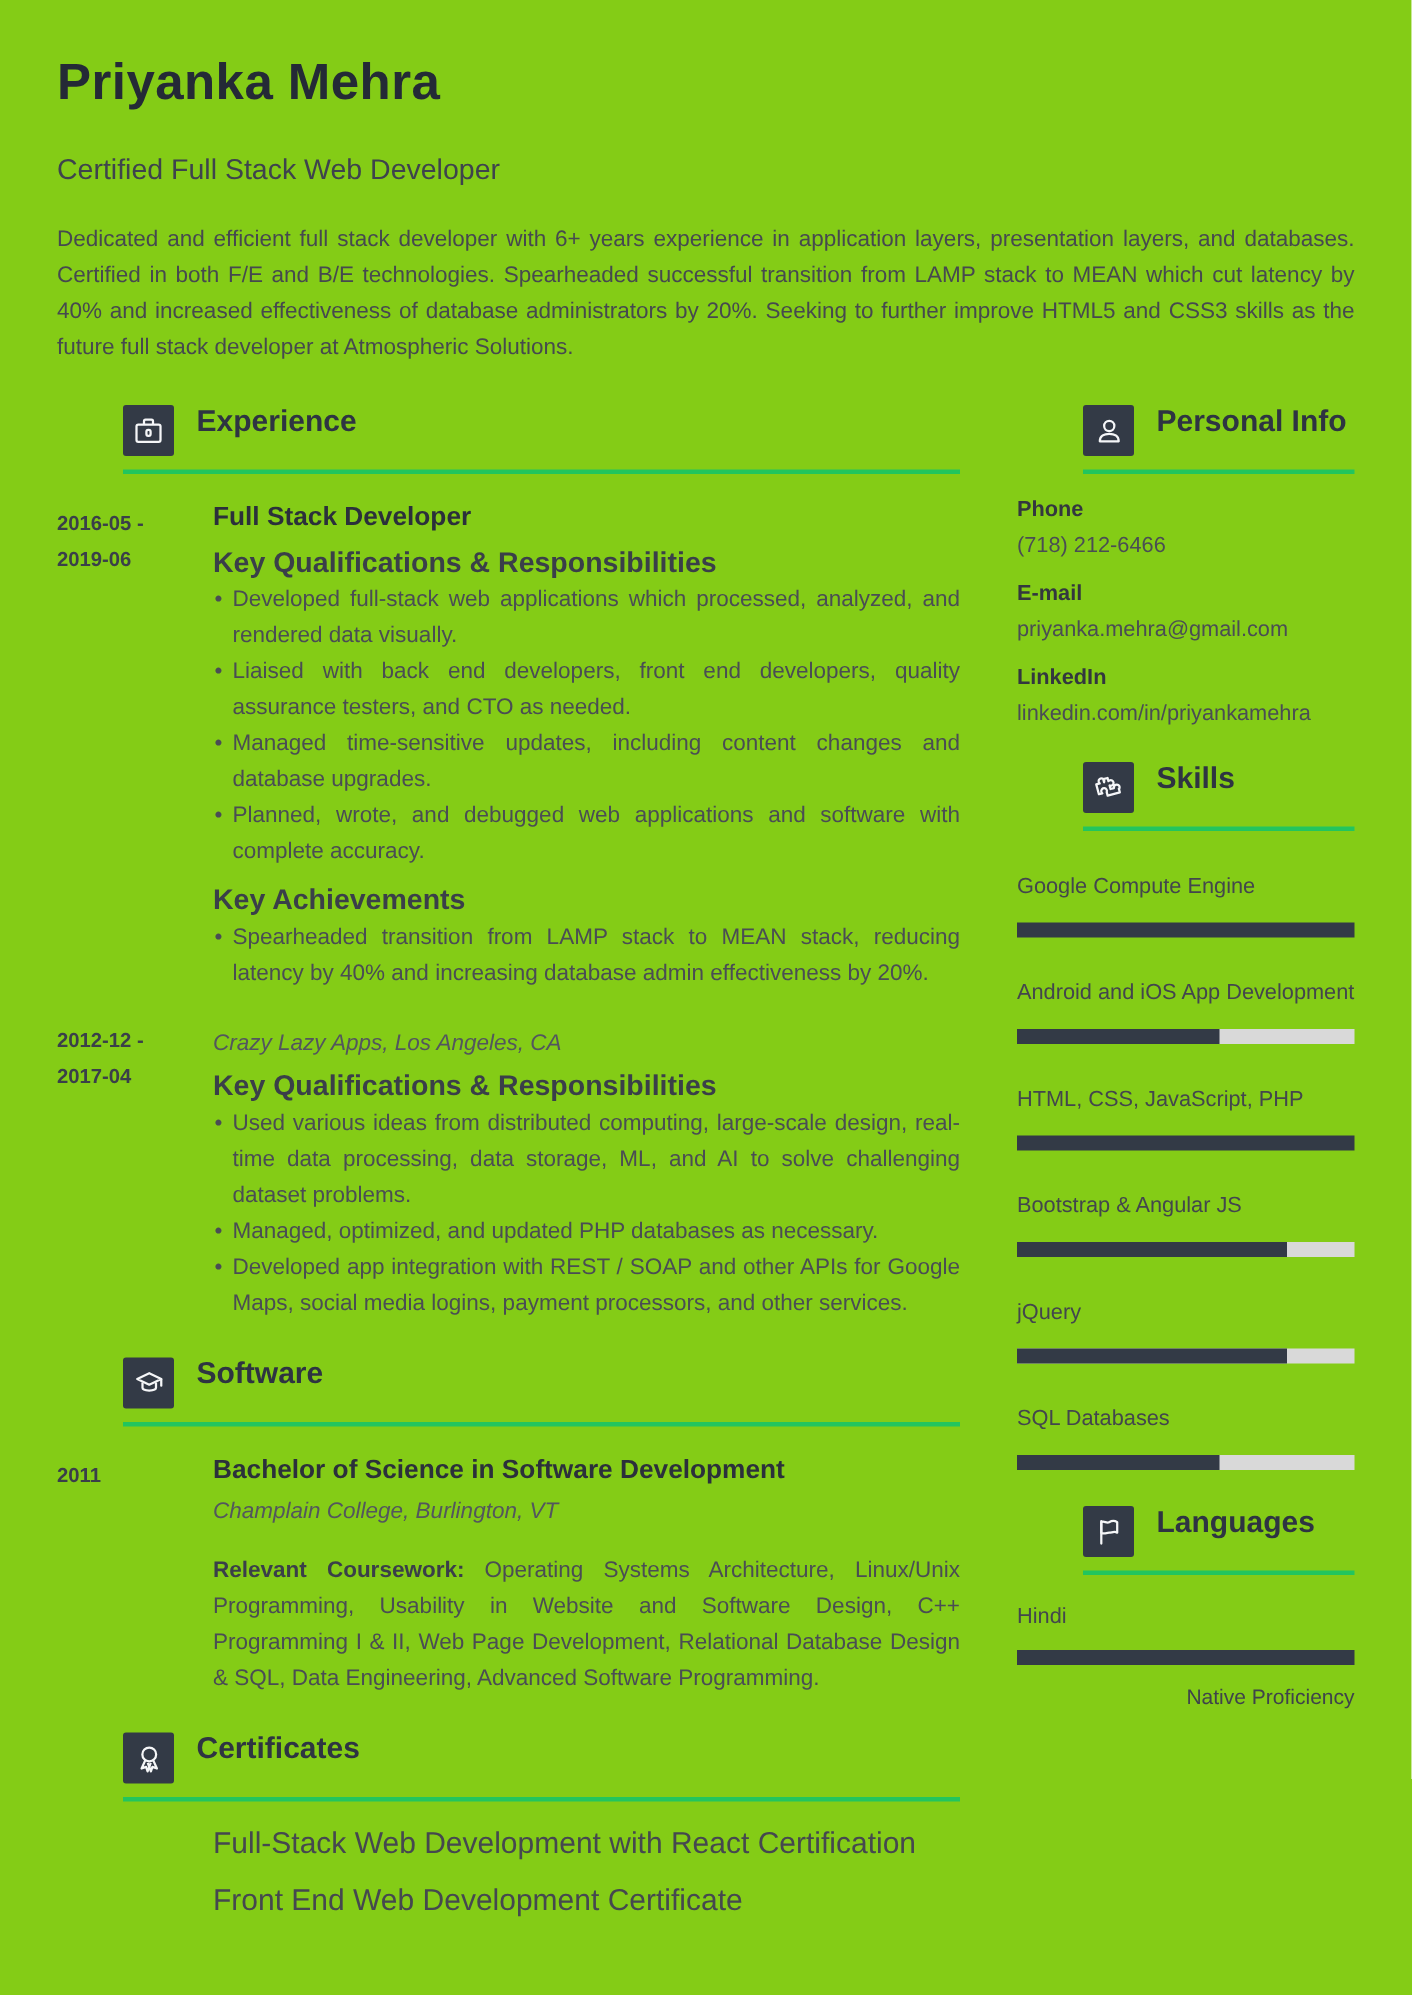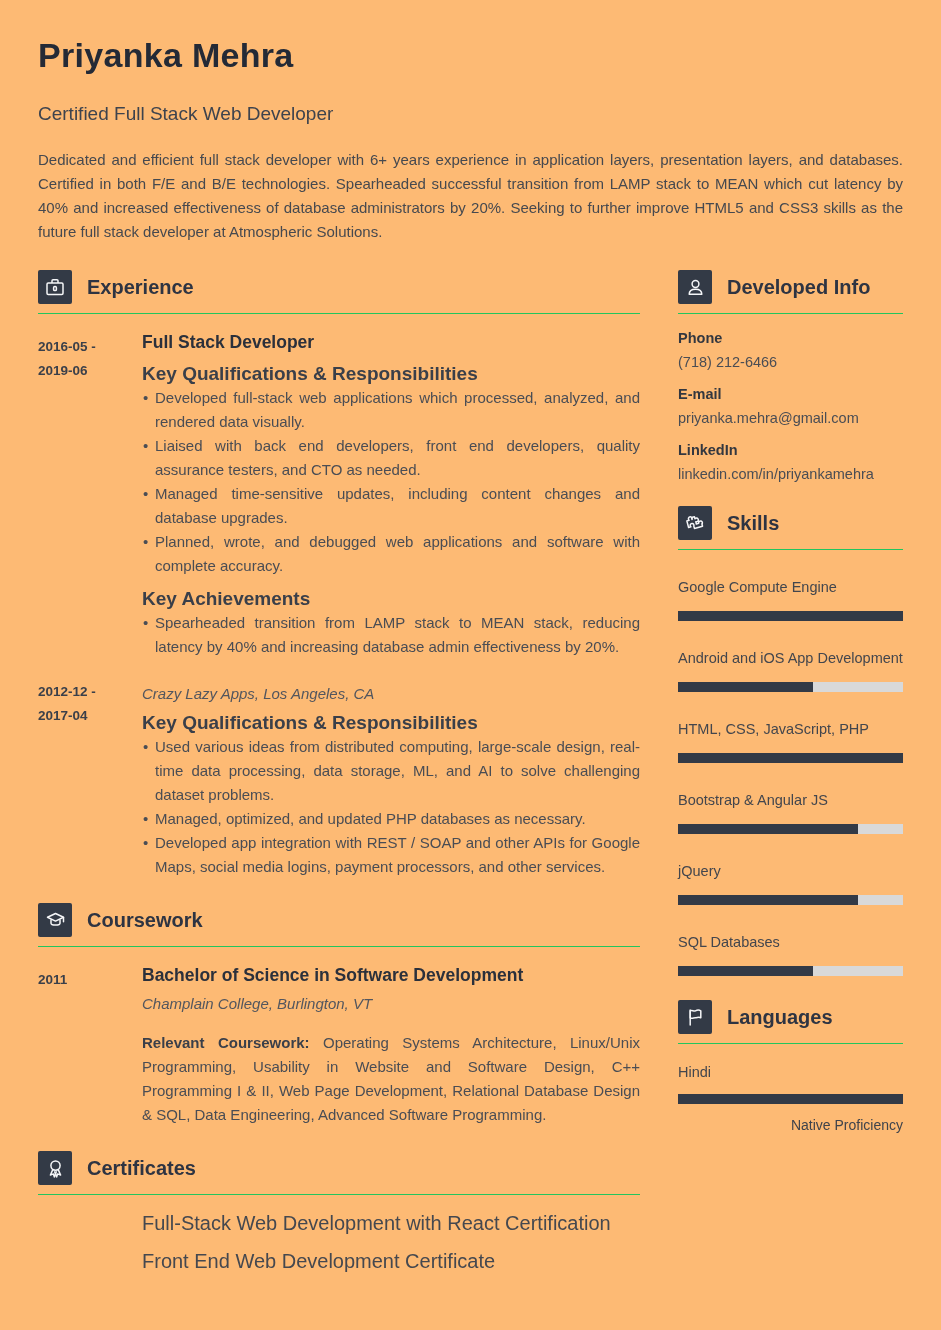--- a/index.html
+++ b/index.html
@@ -1,31 +1,31 @@
 <!DOCTYPE html>
 <html><head>
 <meta charset="utf-8">
 <style>
   * { margin: 0; padding: 0; box-sizing: border-box; }
   html, body { background: #ffffff; }
   body { font-family: "Liberation Sans", sans-serif; color: #45484f; }
-  .page { width: 941px; height: 1330px; padding: 36px 38px 20px 38px; background: #fdba74; overflow: hidden; }
+  .page { width: 941px; height: 1330px; padding: 36px 38px 20px 38px; background: #84cc16; overflow: hidden; }
 
   
   .name { font-size: 34px; font-weight: bold; color: #242a36; letter-spacing: .3px; }
   .job-title { font-size: 19px; color: #3e434d; margin-top: 28px; }
   .summary { font-size: 15px; line-height: 24px; color: #46494f; text-align: justify; margin-top: 23px; }
 
   
   .columns { display: flex; gap: 38px; margin-top: 26px; }
   .col-left { width: 602px; flex-shrink: 0; }
   .col-right { width: 225px; flex-shrink: 0; }
 
   
-  .sec-head { display: flex; align-items: center; gap: 15px; padding-bottom: 9px; border-bottom: 1px solid #22c55e; }
+  .sec-head { display: flex; align-items: flex-start; gap: 15px; padding-bottom: 9px; border-bottom: 3px solid #22c55e; margin-left: 44px; }
   .tile { width: 34px; height: 34px; background: #333a46; border-radius: 2px; display: flex; align-items: center; justify-content: center; flex-shrink: 0; }
   .tile svg { display: block; }
   .sec-title { font-size: 20px; font-weight: bold; color: #2e3442; }
   .section { margin-top: 24px; }
   .section:first-child { margin-top: 0; }
 
   
   .entry { display: flex; margin-top: 17px; }
   .entry-dates { width: 104px; flex-shrink: 0; font-size: 13.5px; font-weight: bold; color: #3a3f49; line-height: 24px; padding-top: 4px; }
   .entry-body { flex: 1; }
@@ -126,21 +126,21 @@
 
       <div class="section">
         <div class="sec-head">
           <span class="tile">
             <svg width="23" height="23" viewBox="0 0 23 23" fill="none" stroke="#f5f6f8" stroke-width="1.5" stroke-linejoin="round">
               <path d="M11.5 4.5 L3.5 8.3 l8 3.8 8-3.8 z"></path>
               <path d="M7 10.6 v3.6 c0 1 2 1.8 4.5 1.8 s4.5-.8 4.5-1.8 v-3.6"></path>
               <path d="M19.5 8.6 v4.2" stroke-linecap="round"></path>
             </svg>
           </span>
-          <span class="sec-title">Coursework</span>
+          <span class="sec-title">Software</span>
         </div>
 
         <div class="entry">
           <div class="entry-dates">2011</div>
           <div class="entry-body">
             <div class="entry-title">Bachelor of Science in Software Development</div>
             <div class="entry-company">Champlain College, Burlington, VT</div>
             <p class="coursework"><b>Relevant Coursework:</b><span> Operating Systems Architecture, Linux/Unix Programming, Usability in Website and Software Design, C++ Programming I &amp; II, Web Page Development, Relational Database Design &amp; SQL, Data Engineering, Advanced Software Programming.</span></p>
           </div>
         </div>
@@ -169,21 +169,21 @@
     <div class="col-right">
 
       <div class="section">
         <div class="sec-head">
           <span class="tile">
             <svg width="23" height="23" viewBox="0 0 23 23" fill="none" stroke="#f5f6f8" stroke-width="1.5" stroke-linejoin="round">
               <circle cx="11.5" cy="8" r="3.4"></circle>
               <path d="M5.2 18.2 c0-3.6 3-5 6.3-5 s6.3 1.4 6.3 5 z" stroke-linecap="round"></path>
             </svg>
           </span>
-          <span class="sec-title">Developed Info</span>
+          <span class="sec-title">Personal Info</span>
         </div>
 
         <div class="pi-field">
           <div class="pi-label">Phone</div>
           <div class="pi-value">(718) 212-6466</div>
         </div>
         <div class="pi-field">
           <div class="pi-label">E-mail</div>
           <div class="pi-value">priyanka.mehra@gmail.com</div>
         </div>

